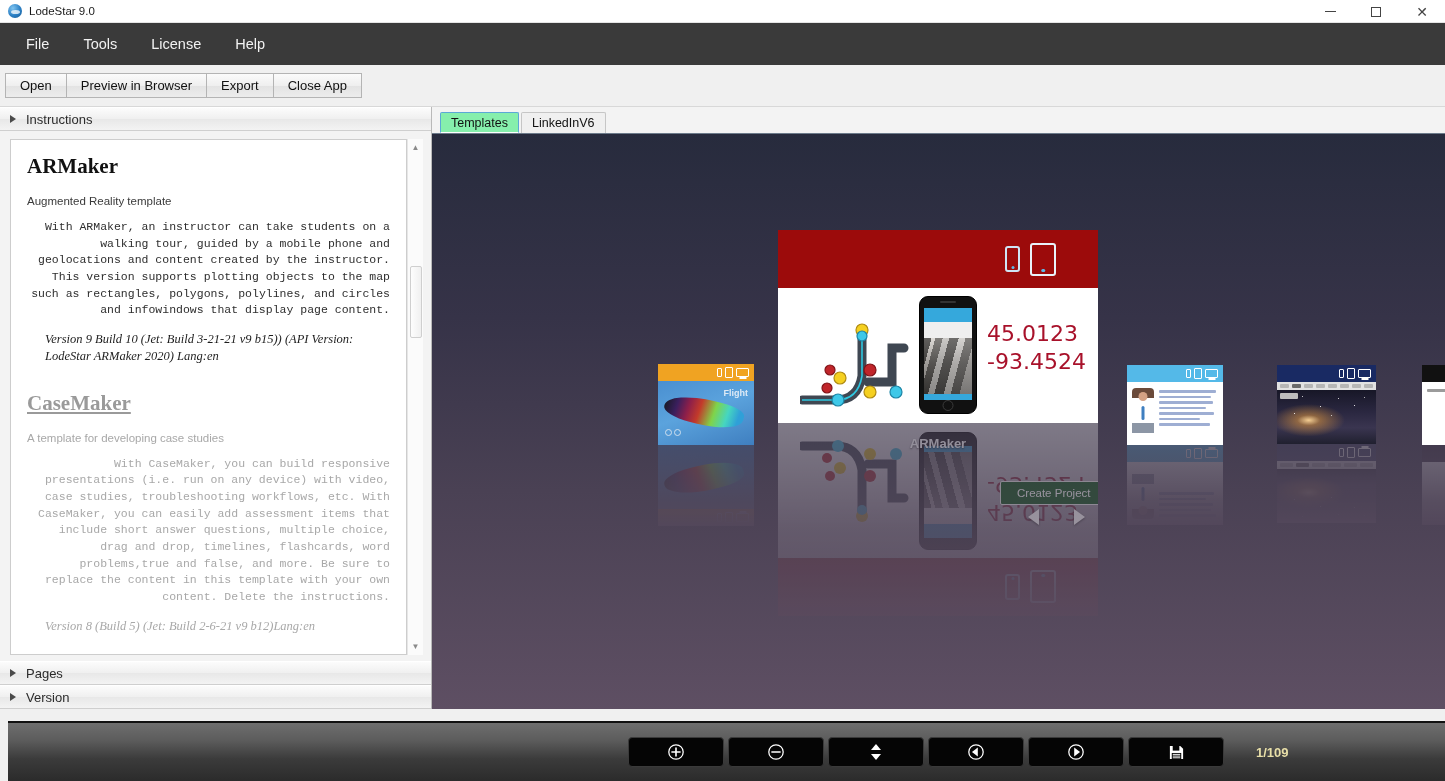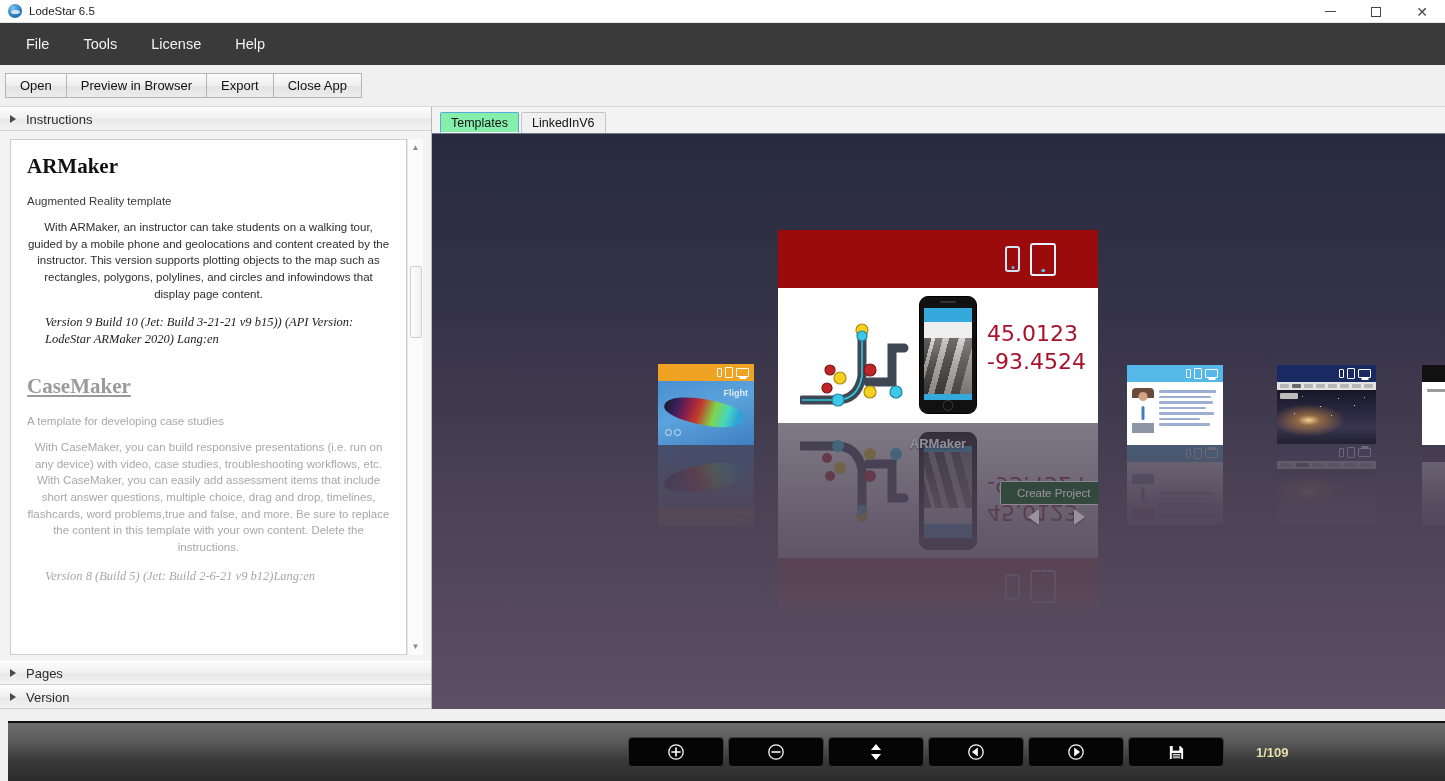--- a/index.html
+++ b/index.html
@@ -115,21 +115,21 @@
   .tmpl-title {
     font-family: "Liberation Serif", serif;
     font-size: 21px; font-weight: bold; color: #111;
     margin-bottom: 16px;
   }
   .tmpl-title.faded { color: #9a9a9a; text-decoration: underline; }
   .tmpl-sub { font-size: 11.5px; color: #3a3a3a; margin-bottom: 12px; }
   .tmpl-sub.faded { color: #a8a8a8; }
   .tmpl-para {
     font-size: 11.5px; color: #2e2e2e; line-height: 1.45;
-    margin-bottom: 12px; text-align: center;
+    margin-bottom: 12px; text-align: right; font-family: Liberation Mono, monospace;
   }
   .tmpl-para.faded { color: #a8a8a8; }
   .tmpl-ver {
     font-family: "Liberation Serif", serif;
     font-style: italic; font-size: 12.5px;
     color: #1c1c1c; line-height: 1.35; margin-bottom: 26px; margin-left: 18px;
   }
   .tmpl-ver.faded { color: #a8a8a8; }
 
   
@@ -411,21 +411,21 @@
     margin-left: 28px; color: #e8dfa8;
     font-size: 13px; font-weight: bold; text-align: right;
   }
 </style>
 </head>
 <body>
 
 <div class="titlebar">
   <div class="title-left">
     <div class="app-icon"></div>
-    <span class="title-text">LodeStar 6.5</span>
+    <span class="title-text">LodeStar 9.0</span>
   </div>
   <div class="win-controls">
     <div class="win-btn">
       <span class="glyph-min"></span>
     </div>
     <div class="win-btn">
       <span class="glyph-max"></span>
     </div>
     <div class="win-btn close">
       <span class="glyph-close">✕</span>

